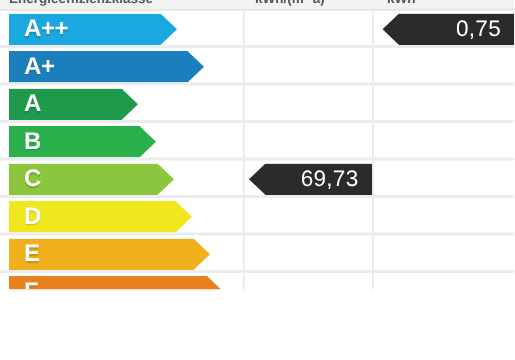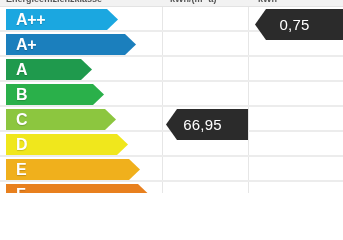--- a/index.html
+++ b/index.html
@@ -87,27 +87,27 @@
     font-weight: bold;
     line-height: 1;
     padding-left: 10px;
     letter-spacing: -0.3px;
     text-shadow: 0 1px 1px rgba(0,0,0,0.18);
   }
 
   
   .callout {
     position: absolute;
-    height: 31px;
+    height: 21px;
     background: #2b2b2b;
     -webkit-clip-path: polygon(11px 0, 100% 0, 100% 100%, 11px 100%, 0 50%);
     clip-path: polygon(11px 0, 100% 0, 100% 100%, 11px 100%, 0 50%);
     display: flex;
     align-items: center;
-    justify-content: center;
+    justify-content: flex-end;
     box-shadow: 0 0 0 1px rgba(0,0,0,0.08);
   }
   .callout .val {
     color: #ffffff;
     font-size: 15px;
     font-weight: normal;
     line-height: 1;
     padding-right: 9px;
     letter-spacing: 0.2px;
   }
@@ -167,17 +167,17 @@
           <span class="letter">F</span>
         </div>
       </div>
     </div>
 
   <div id="callouts">
       <div class="callout" style="left: 255px; width: 88px; top: 9px;">
         <span class="val">0,75</span>
       </div>
       <div class="callout" style="left: 166px; width: 82px; top: 109px;">
-        <span class="val">66,95</span>
+        <span class="val">69,73</span>
       </div>
     </div>
 
 </div>
 
 </body></html>

